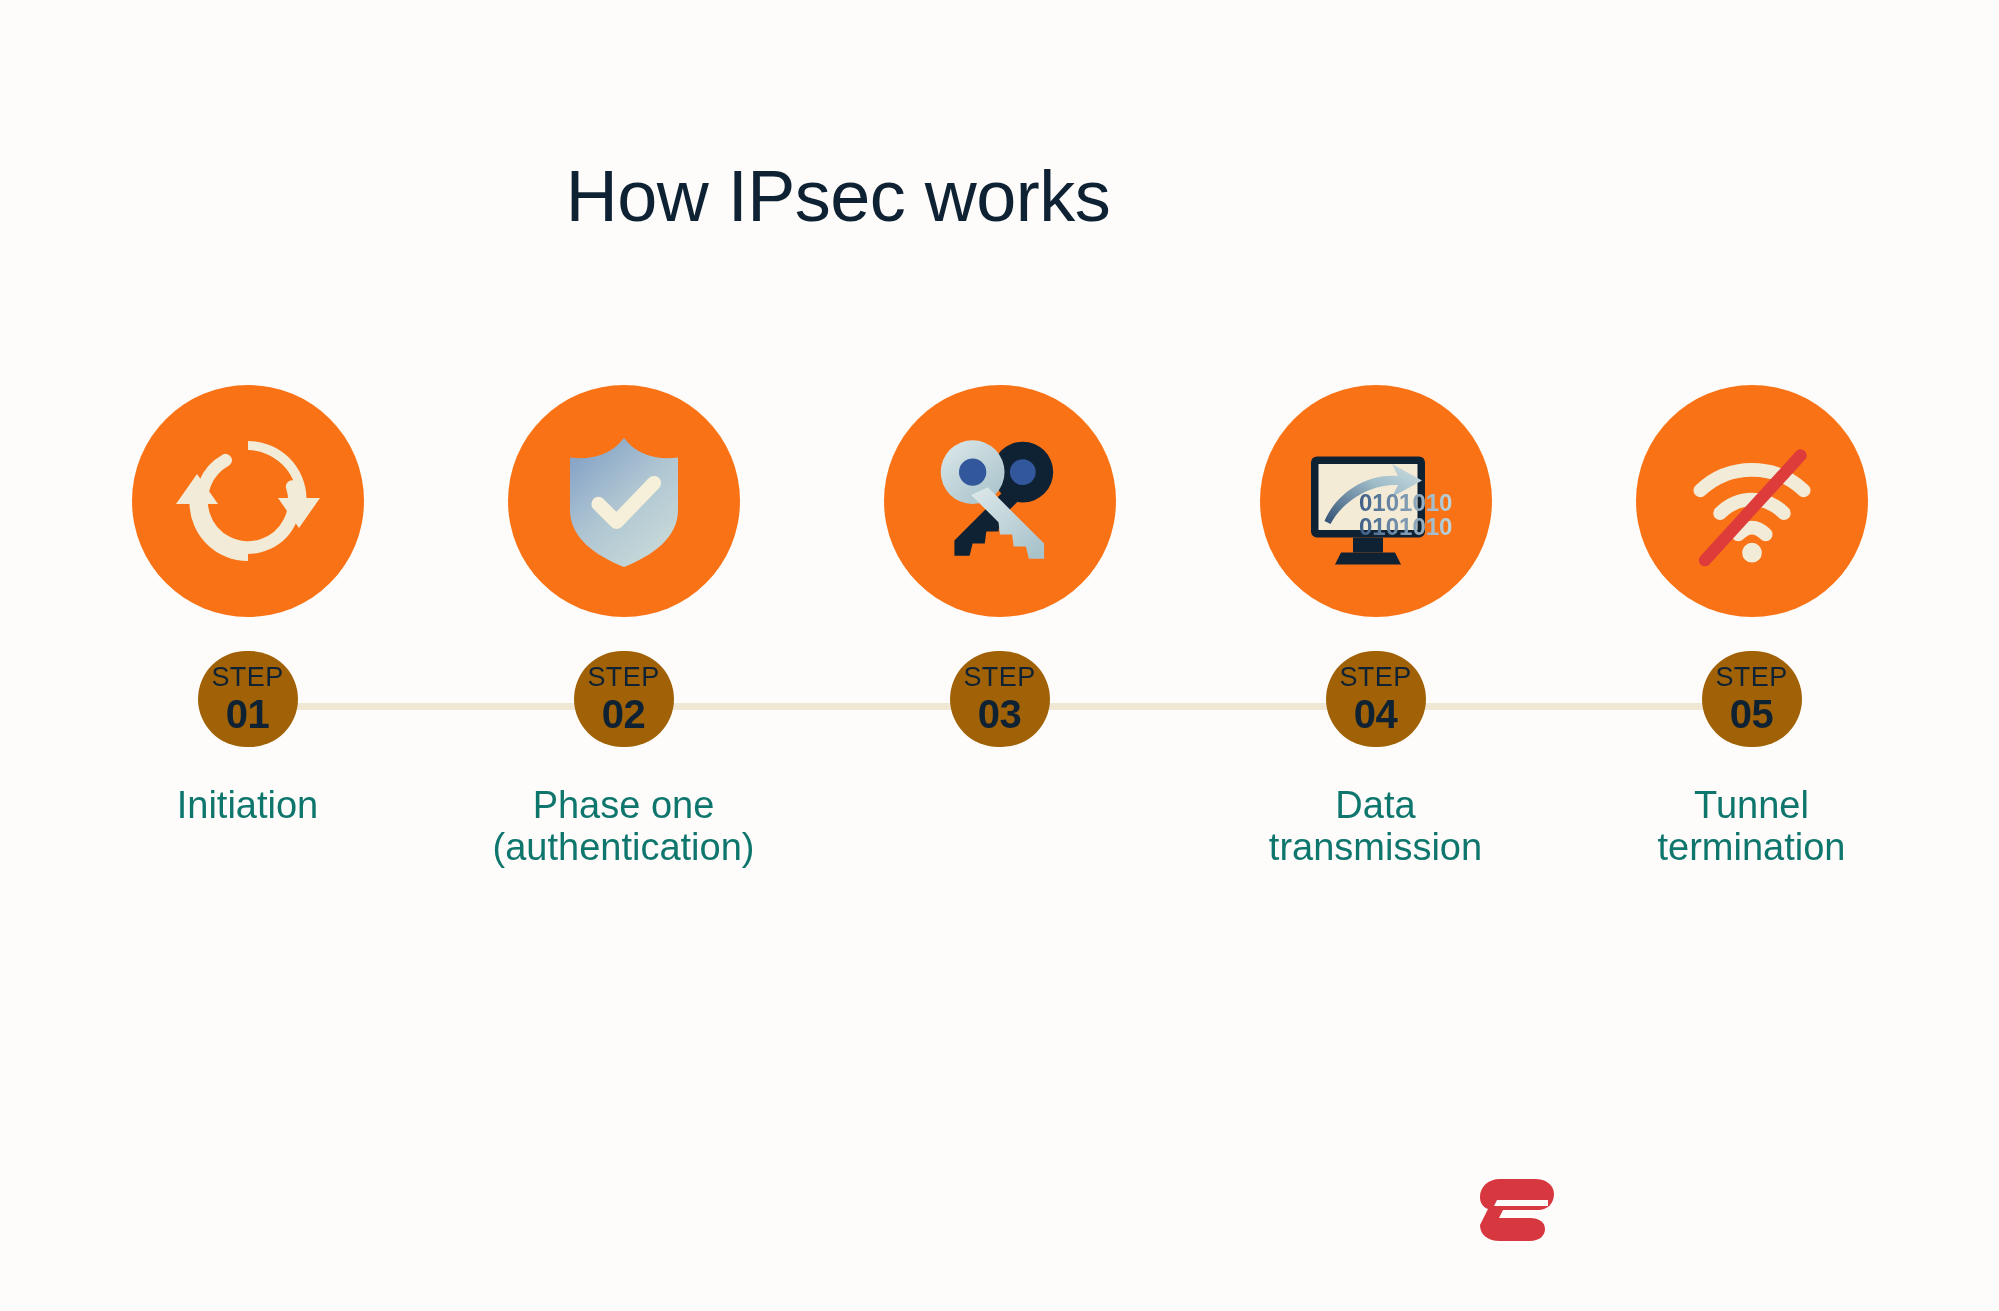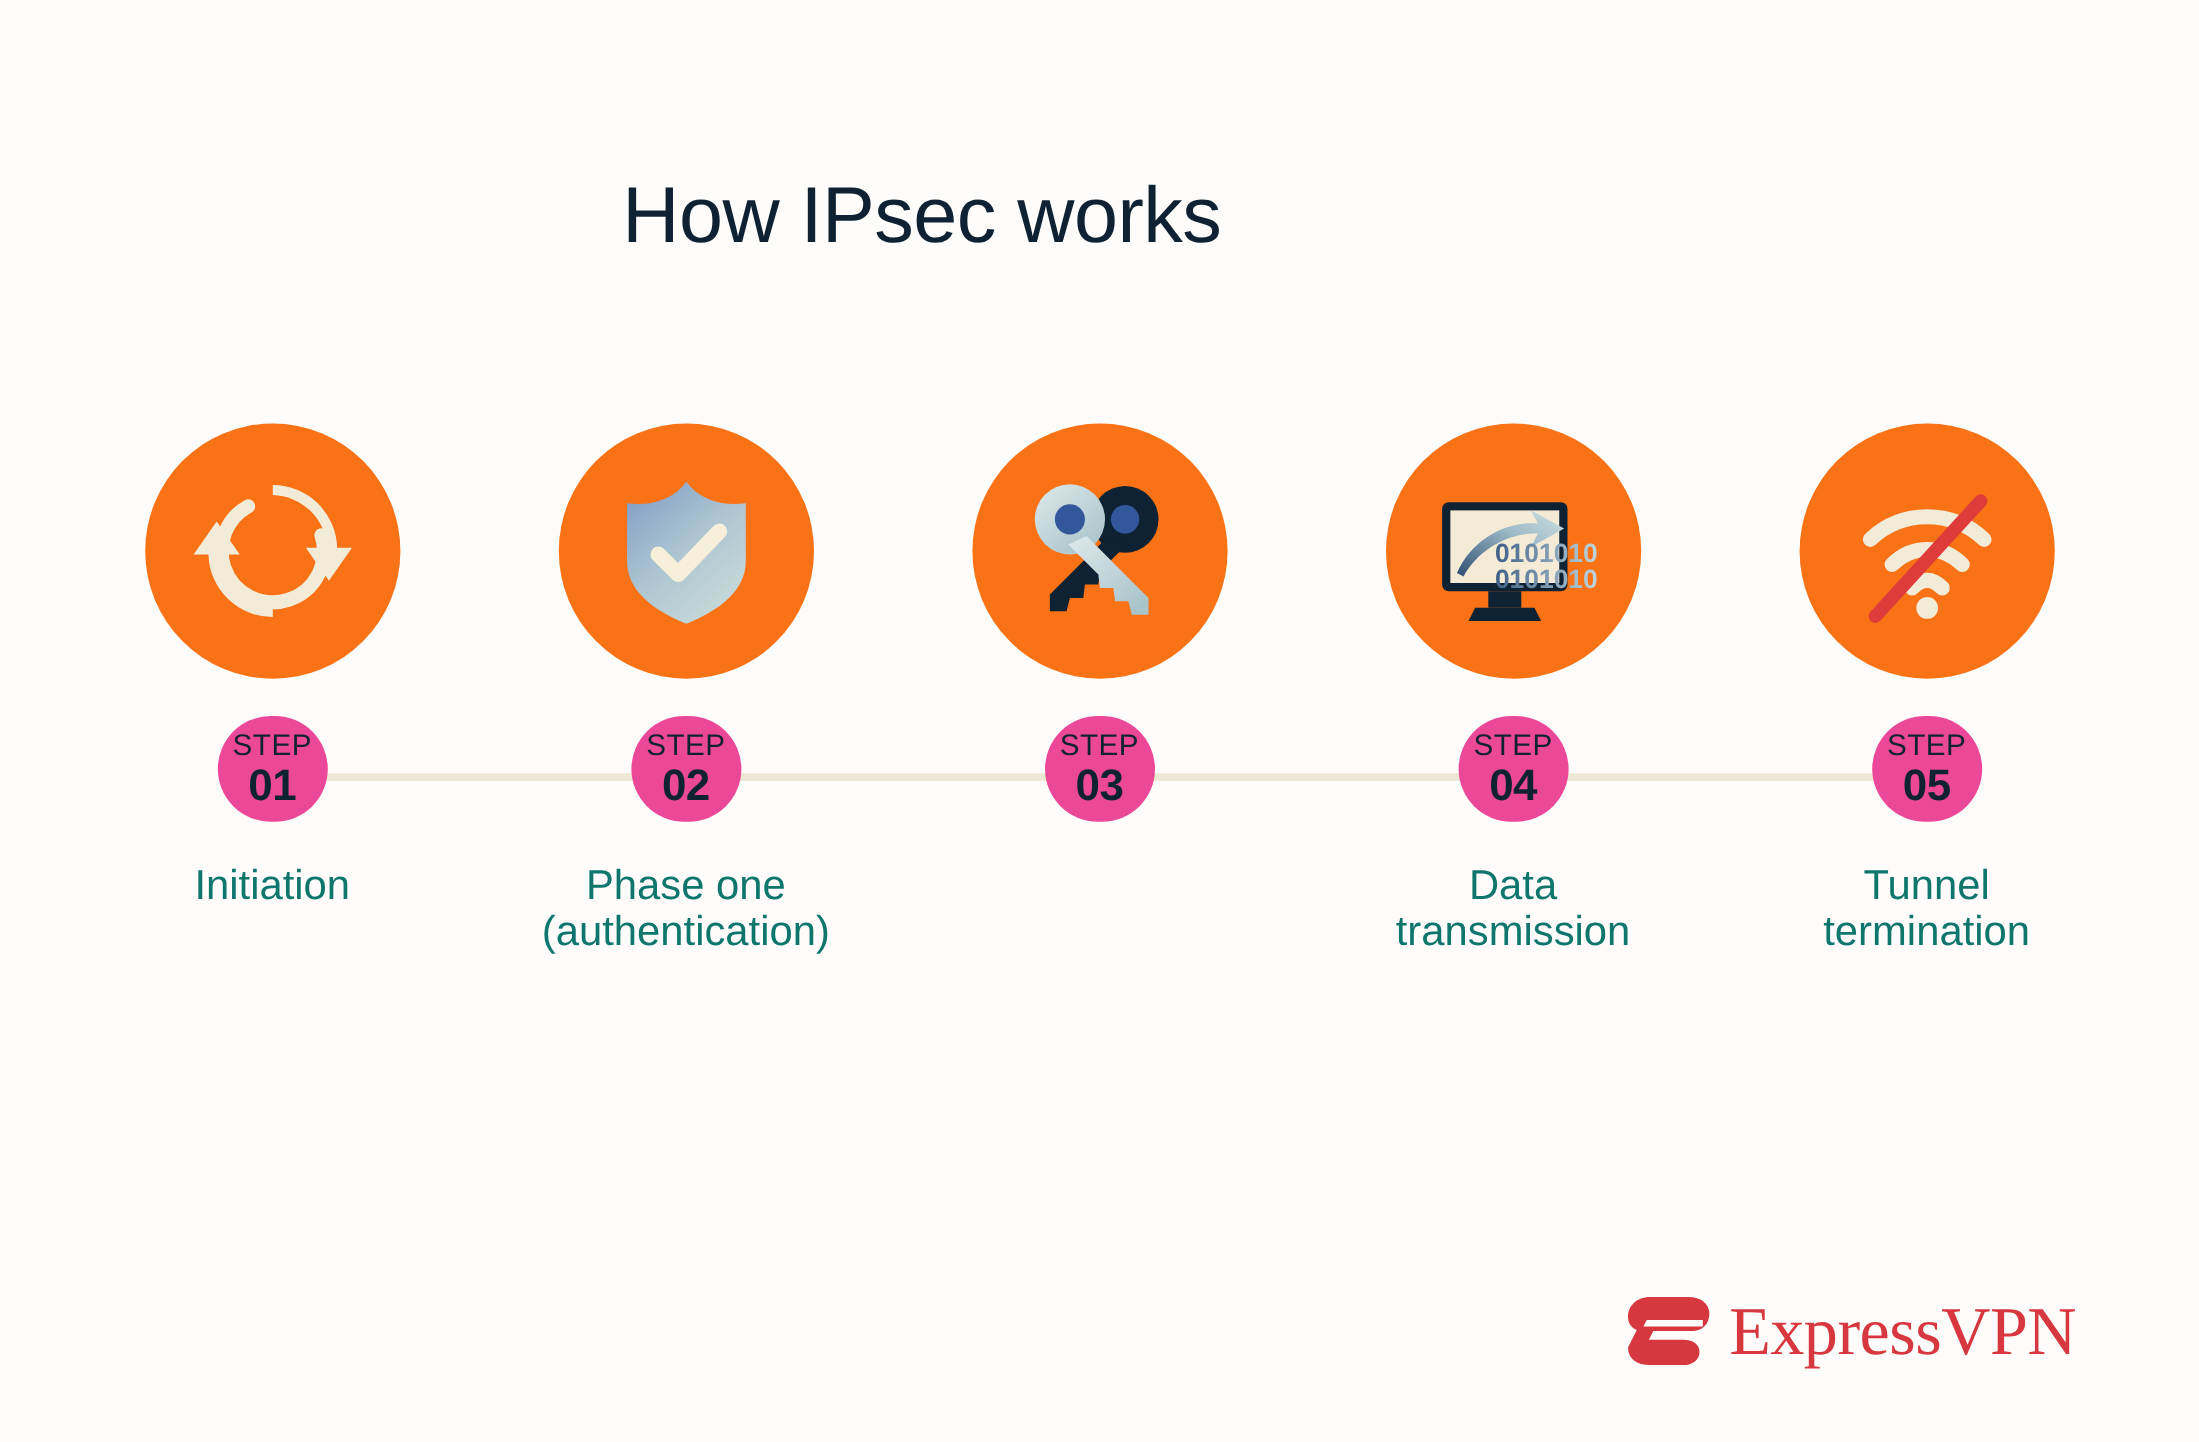--- a/index.html
+++ b/index.html
@@ -73,21 +73,21 @@
   }
 
   
   .badge {
     position: relative;
     z-index: 2;
     margin-top: 34px;
     width: 100px;
     height: 96px;
     border-radius: 48px;
-    background: #ec4899;
+    background: #a16207;
     display: flex;
     flex-direction: column;
     align-items: center;
     justify-content: center;
     color: #0E2233;
   }
   .badge-word {
     font-size: 27px;
     font-weight: 400;
     letter-spacing: 0.4px;
@@ -273,14 +273,13 @@
 
 </div>
 
 <div class="logo">
   <span class="logo-mark">
     <svg width="78" height="70" viewBox="0 0 78 70">
       <path d="M22 6 C10 6 2 14 2 24 C2 30 5 34 10 36 L6 44 L2 52 C2 62 10 68 22 68 L52 68 C61 68 67 63 67 56 C67 49 61 45 52 45 L21 45 L25 37 L60 37 C70 37 76 30 76 21 C76 12 68 6 57 6 Z" fill="#D7373F"></path>
       <path d="M19 27 L70 27 L70 33 L16 33 Z" fill="#FDFCFA"></path>
     </svg>
   </span>
-  <span class="logo-text">ExpressVPN</span>
 </div>
 
 </body></html>

